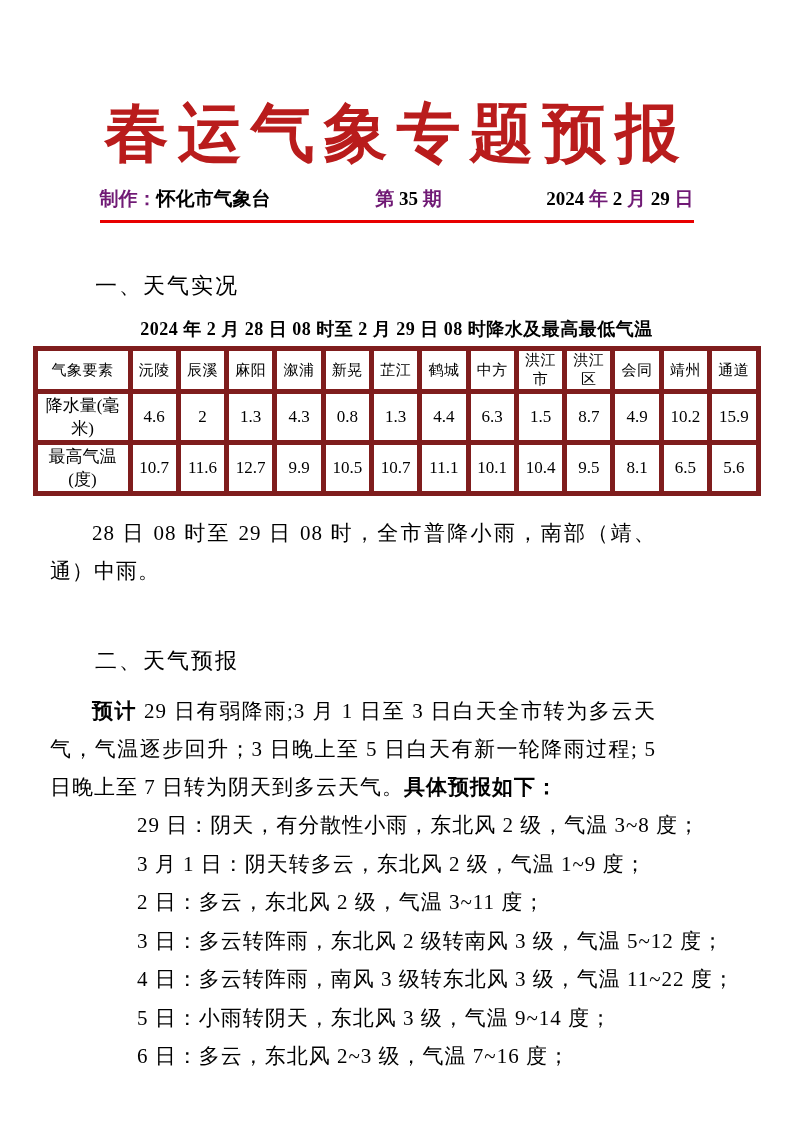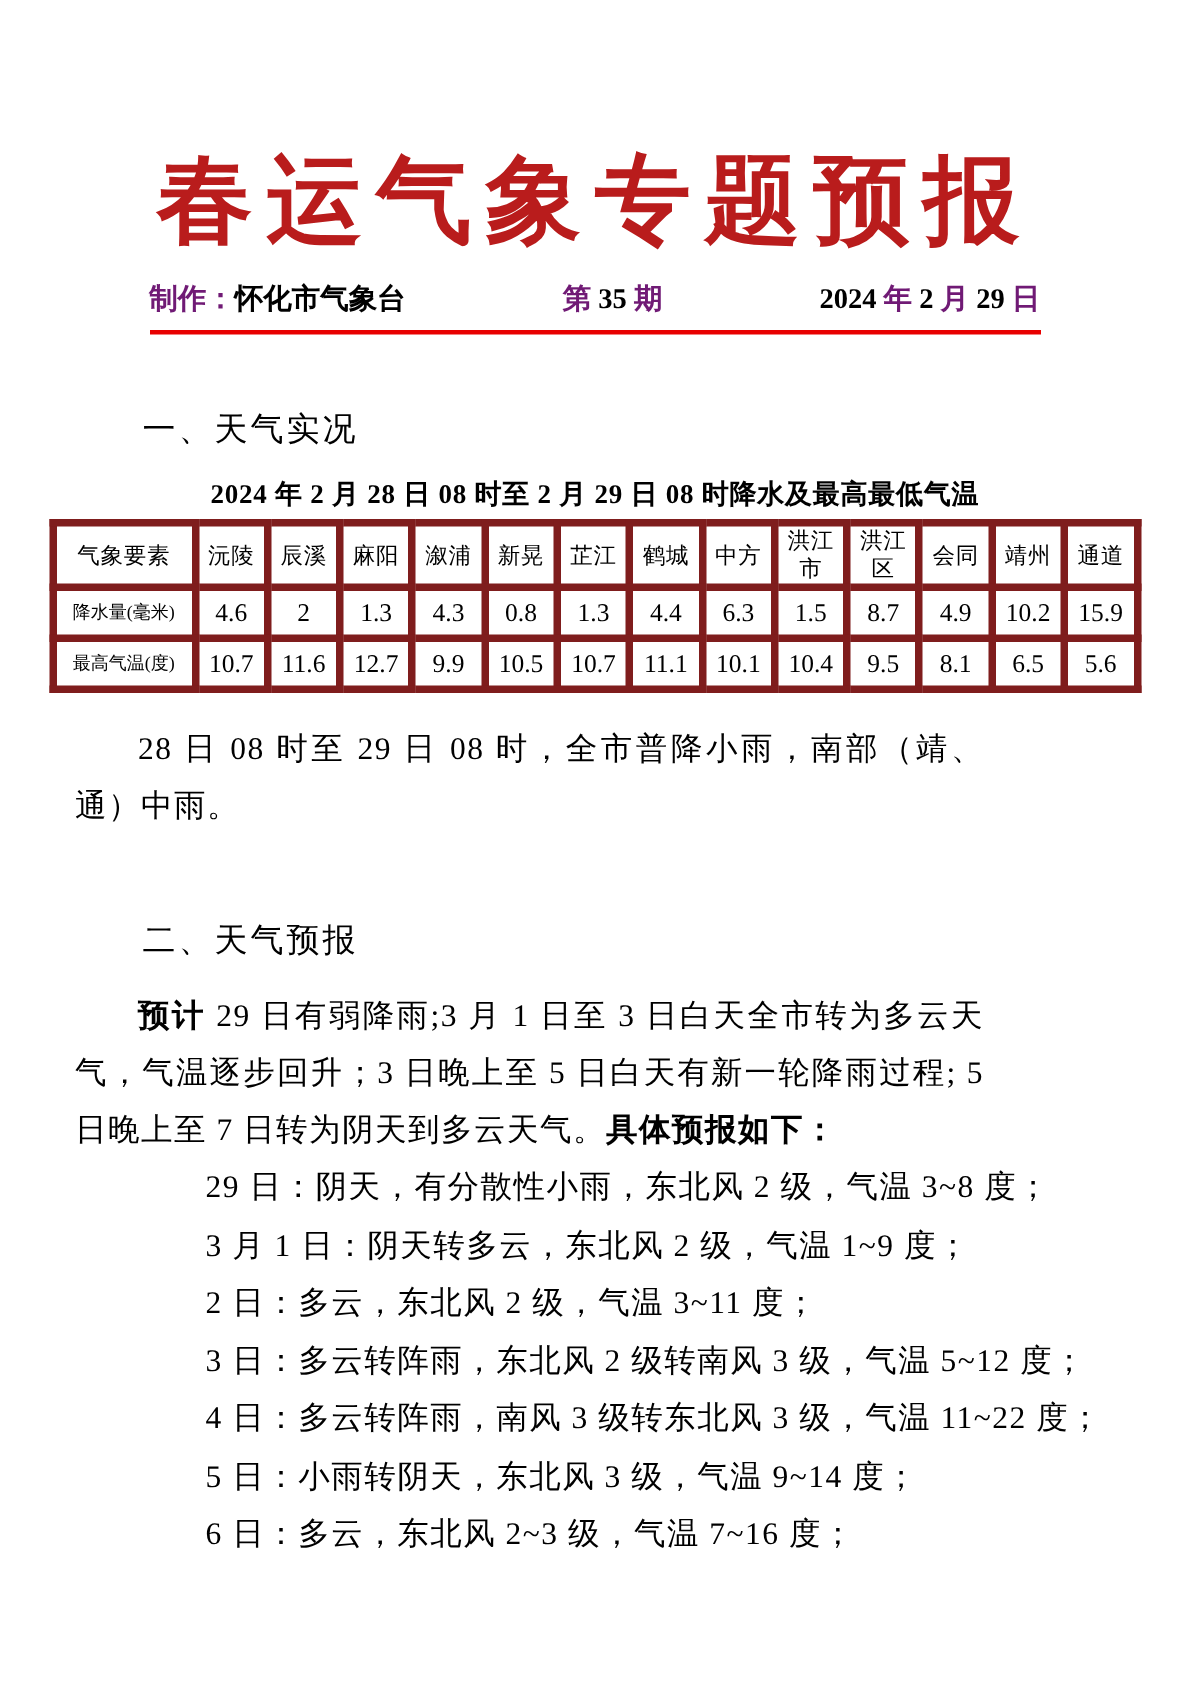--- a/index.html
+++ b/index.html
@@ -69,21 +69,21 @@
   }
   table.weather td,table.weather th{
     border:5px solid #7f1d1d;
     height:29px;
     padding:0;
     font-weight:normal;
     overflow:hidden;
   }
   table.weather th{font-size:15px;letter-spacing:0.5px;}
   table.weather td{font-size:17px;}
-  table.weather td.rowlabel{font-size:12px;}
+  table.weather td.rowlabel{font-size:17px;}
   col.c-label{width:95px;}
 
   
   .para{
     width:606px;
     margin-left:50px;
     font-size:21px;
     line-height:38px;
     text-align:justify;
     text-justify:inter-character;

